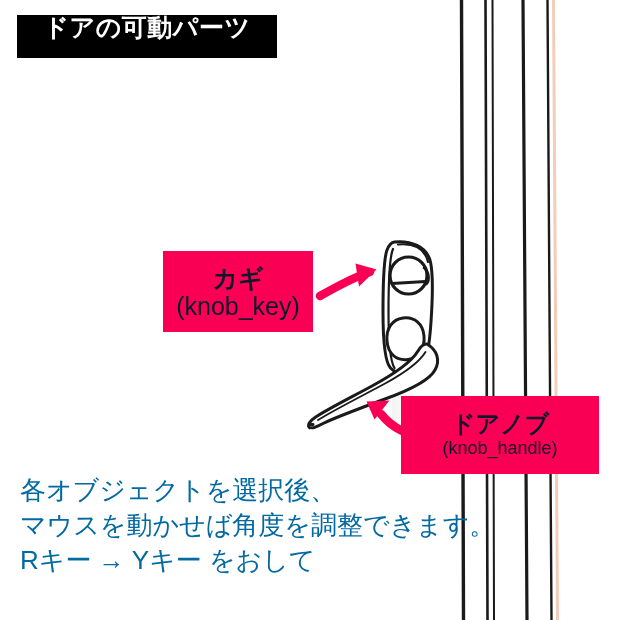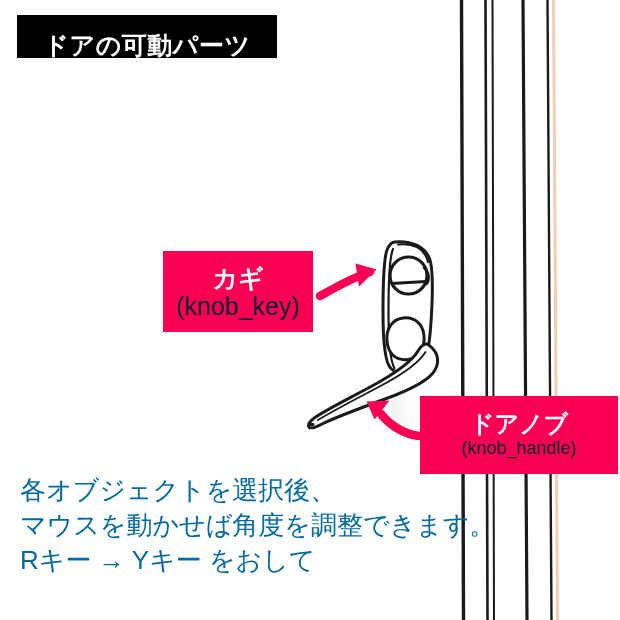--- a/index.html
+++ b/index.html
@@ -13,21 +13,21 @@
   #stage{position:absolute;inset:0;width:620px;height:620px;}
 
   
   #doorart{position:absolute;left:0;top:0;width:620px;height:620px;}
 
   
   .banner{
     position:absolute;left:17px;top:15px;
     width:260px;height:43px;
     background:#000000;
-    display:flex;align-items:flex-end;justify-content:center;
+    display:flex;align-items:flex-start;justify-content:center;
     box-sizing:border-box;
   }
   .banner-text{
     color:#ffffff;
     font-size:25px;
     font-weight:700;
     letter-spacing:0.5px;
     line-height:1;
     white-space:nowrap;
   }
@@ -36,32 +36,32 @@
   .label{
     position:absolute;
     background:#fa0055;
     display:flex;
     flex-direction:column;
     align-items:center;
     justify-content:center;
     box-sizing:border-box;
   }
   .label .l1{
-    color:#ffffff;font-weight:700;line-height:1.12;
+    color:#0f172a;font-weight:700;line-height:1.12;
     white-space:nowrap;
   }
   .label .l2{
     color:#0f172a;font-weight:400;line-height:1.12;
     white-space:nowrap;
   }
   #label-key{left:163px;top:251px;width:150px;height:81px;}
   #label-key .l1{font-size:25px;}
   #label-key .l2{font-size:25px;}
 
-  #label-handle{left:420px;top:396px;width:198px;height:78px;}
+  #label-handle{left:401px;top:396px;width:198px;height:78px;}
   #label-handle .l1{font-size:24px;}
   #label-handle .l2{font-size:18px;}
 
   
   .instructions{
     position:absolute;left:20px;top:473px;
     width:520px;
     color:#0369a1;
     font-size:26px;
     line-height:35px;

